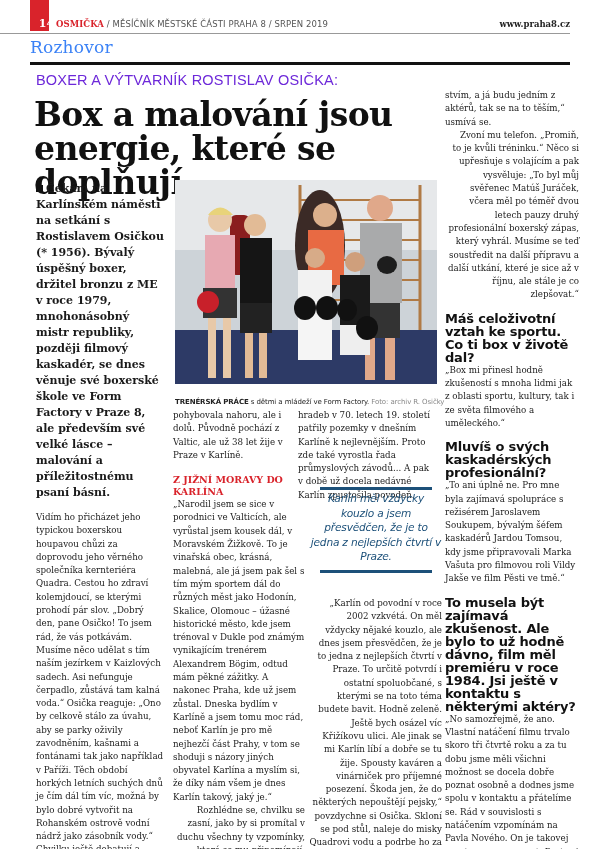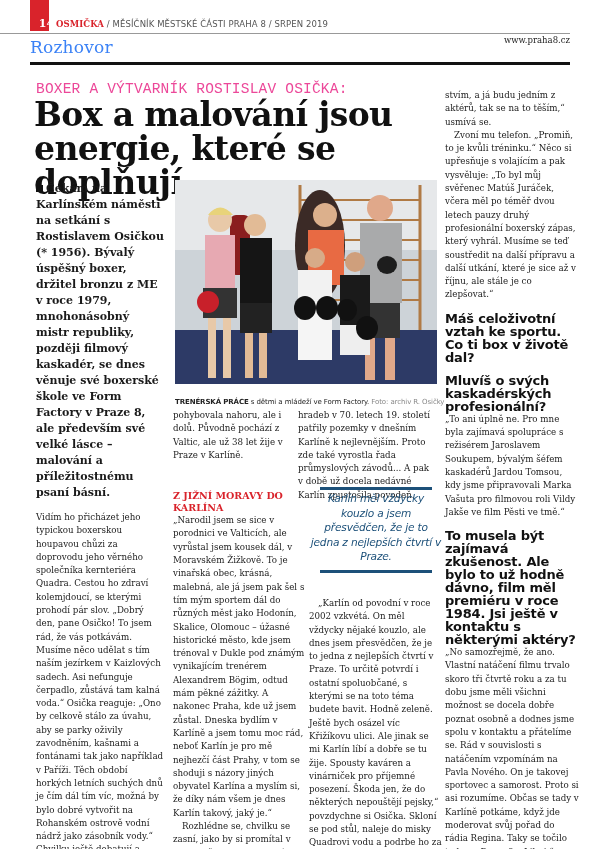--- a/index.html
+++ b/index.html
@@ -3,35 +3,35 @@
 <meta charset="utf-8">
 <style>
   * { box-sizing: border-box; margin: 0; padding: 0; }
   html, body { width: 600px; height: 849px; background: #fff; overflow: hidden; }
   body { position: relative; font-family: "DejaVu Serif", serif; color: #1a1a1a; }
 
   .red-tab { position: absolute; left: 30px; top: 0; width: 19px; height: 31px; background: #d9232b; }
   .page-num { position: absolute; left: 30px; top: 17px; width: 33px; text-align: center; font-family: "DejaVu Serif", serif; font-weight: bold; font-size: 11px; color: #fff; line-height: 14px; }
   .header-line { position: absolute; left: 56px; top: 19px; font-family: "DejaVu Sans", sans-serif; font-size: 8.5px; color: #555; letter-spacing: 0.1px; }
   .header-line .brand { color: #d9232b; font-weight: bold; font-family: "DejaVu Serif", serif; }
-  .site { position: absolute; right: 30px; top: 35px; font-family: "DejaVu Serif", serif; font-weight: normal; font-size: 8.5px; color: #222; }
+  .site { position: absolute; right: 30px; top: 19px; font-family: "DejaVu Serif", serif; font-weight: bold; font-size: 8.5px; color: #222; }
   .thin-rule { position: absolute; left: 0; right: 30px; top: 33px; height: 1px; background: #999; }
   .section { position: absolute; left: 30px; top: 37px; font-family: "DejaVu Serif", serif; font-size: 17px; color: #3b82f6; letter-spacing: 0.2px; }
   .thick-rule { position: absolute; left: 30px; right: 30px; top: 62px; height: 3px; background: #111; }
 
-  .kicker { position: absolute; left: 36px; top: 81px; font-family: Liberation Mono, monospace; font-size: 14.5px; color: #ec4899; letter-spacing: 0.2px; }
+  .kicker { position: absolute; left: 36px; top: 72px; font-family: Liberation Sans, sans-serif; font-size: 14.5px; color: #6d28d9; letter-spacing: 0.2px; }
   .headline { position: absolute; left: 34px; top: 98px; width: 410px; font-family: "DejaVu Serif", serif; font-weight: 900; font-size: 33px; line-height: 34px; color: #111; letter-spacing: -0.6px; }
 
   .col { position: absolute; font-family: "DejaVu Serif", serif; font-size: 8.7px; line-height: 13.3px; color: #222; }
   .col p { text-indent: 0; }
-  .col p.ind { text-indent: 9px; }
+  .col p.ind { text-indent: 9px; text-align: right; }
   .col .gap { height: 10px; }
   .lead { font-weight: bold; font-size: 11px; line-height: 16px; color: #1a1a1a; }
   .lead .sq { display: inline-block; width: 7px; height: 7px; background: #111; margin-right: 3px; vertical-align: 0px; }
-  .subhead { color: #d9232b; font-weight: bold; font-family: "DejaVu Serif", serif; font-size: 9.5px; line-height: 12px; margin-top: 18px; }
+  .subhead { color: #d9232b; font-weight: bold; font-family: "DejaVu Serif", serif; font-size: 9.5px; line-height: 12px; margin-top: 2px; }
   .q { font-family: "DejaVu Sans", sans-serif; font-weight: bold; font-size: 13px; line-height: 13px; color: #111; letter-spacing: -0.2px; }
 
   .photo { position: absolute; left: 175px; top: 180px; width: 262px; height: 204px; overflow: hidden; background: #3a4250; }
   .caption { position: absolute; left: 175px; top: 398px; width: 265px; font-family: "DejaVu Sans", sans-serif; font-size: 7px; color: #222; white-space: nowrap; letter-spacing: -0.1px; }
   .caption b { font-weight: bold; }
   .caption .credit { color: #888; }
 
   .pull { position: absolute; left: 310px; top: 487px; width: 132px; text-align: center; }
   .pull .bar { height: 3px; background: #1c5079; margin: 0 10px; }
   .pull .txt { font-family: "DejaVu Sans", sans-serif; font-style: italic; font-size: 10.6px; line-height: 14.5px; color: #1c5079; padding: 1px 0 6px; letter-spacing: -0.2px; }
@@ -140,20 +140,21 @@
 <div class="col" style="left:309px; top:597px; width:133px;">
   <p class="ind">„Karlín od povodní v roce 2002 vzkvétá. On měl vždycky nějaké kouzlo, ale dnes jsem přesvědčen, že je to jedna z nejlepších čtvrtí v Praze. To určitě potvrdí i ostatní spoluobčané, s kterými se na toto téma budete bavit. Hodně zeleně. Ještě bych osázel víc Křižíkovu ulici. Ale jinak se mi Karlín líbí a dobře se tu žije. Spousty kaváren a vinárniček pro příjemné posezení. Škoda jen, že do některých nepouštějí pejsky,“ povzdychne si Osička. Skloní se pod stůl, naleje do misky Quadrovi vodu a podrbe ho za ušima.</p>
 
 </div>
 
 <div class="col" style="left:445px; top:89px; width:134px;">
   <p>stvím, a já budu jedním z aktérů, tak se na to těším,“ usmívá se.</p>
   <p class="ind">Zvoní mu telefon. „Promiň, to je kvůli tréninku.“ Něco si upřesňuje s volajícím a pak vysvěluje: „To byl můj svěřenec Matúš Juráček, včera měl po téměř dvou letech pauzy druhý profesionální boxerský zápas, který vyhrál. Musíme se teď soustředit na další přípravu a další utkání, které je sice až v říjnu, ale stále je co zlepšovat.“</p>
   <div class="gap"></div>
   <div class="q">Máš celoživotní vztah ke sportu. Co ti box v životě dal?</div>
+  <p>„Box mi přinesl hodně zkušeností s mnoha lidmi jak z oblasti sportu, kultury, tak i ze světa filmového a uměleckého.“</p>
   <div class="gap"></div>
   <div class="q">Mluvíš o svých kaskadérských profesionální?</div>
   <p>„To ani úplně ne. Pro mne byla zajímavá spolupráce s režisérem Jaroslavem Soukupem, bývalým šéfem kaskadérů Jardou Tomsou, kdy jsme připravovali Marka Vašuta pro filmovou roli Vildy Jakše ve film Pěsti ve tmě.“</p>
   <div class="gap"></div>
   <div class="q">To musela být zajímavá zkušenost. Ale bylo to už hodně dávno, film měl premiéru v roce 1984. Jsi ještě v kontaktu s některými aktéry?</div>
   <p>„No samozřejmě, že ano. Vlastní natáčení filmu trvalo skoro tři čtvrtě roku a za tu dobu jsme měli všichni možnost se docela dobře poznat osobně a dodnes jsme spolu v kontaktu a přátelíme se. Rád v souvislosti s natáčením vzpomínám na Pavla Nového. On je takovej sportovec a samorost. Proto si asi rozumíme. Občas se tady v Karlíně potkáme, když jde moderovat svůj pořad do rádia Regina. Taky se točilo tady na Praze 8 v Libni.“</p>
 
 </div>
 
 </body></html>

